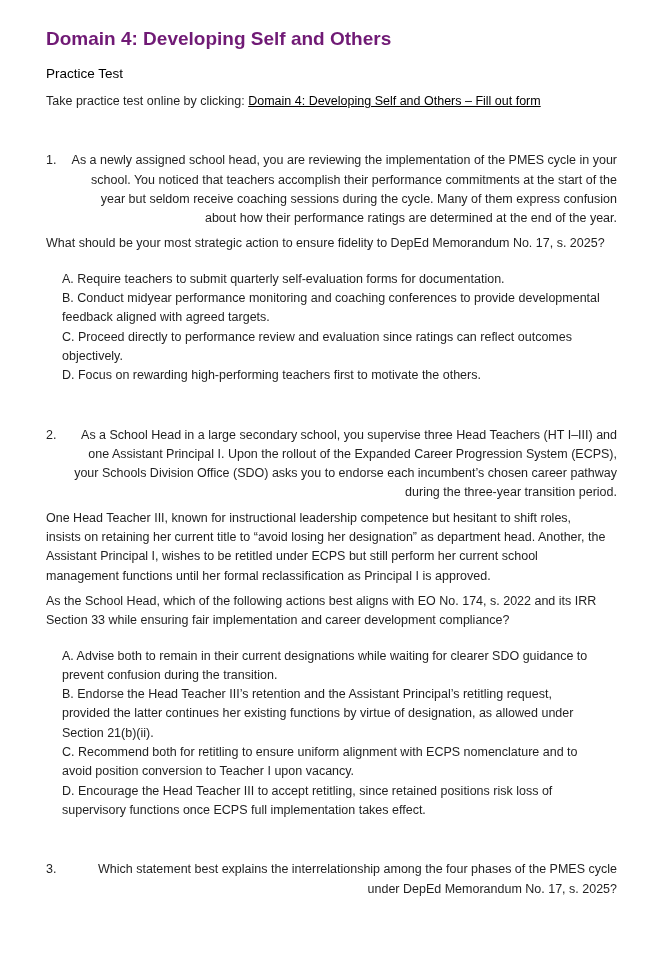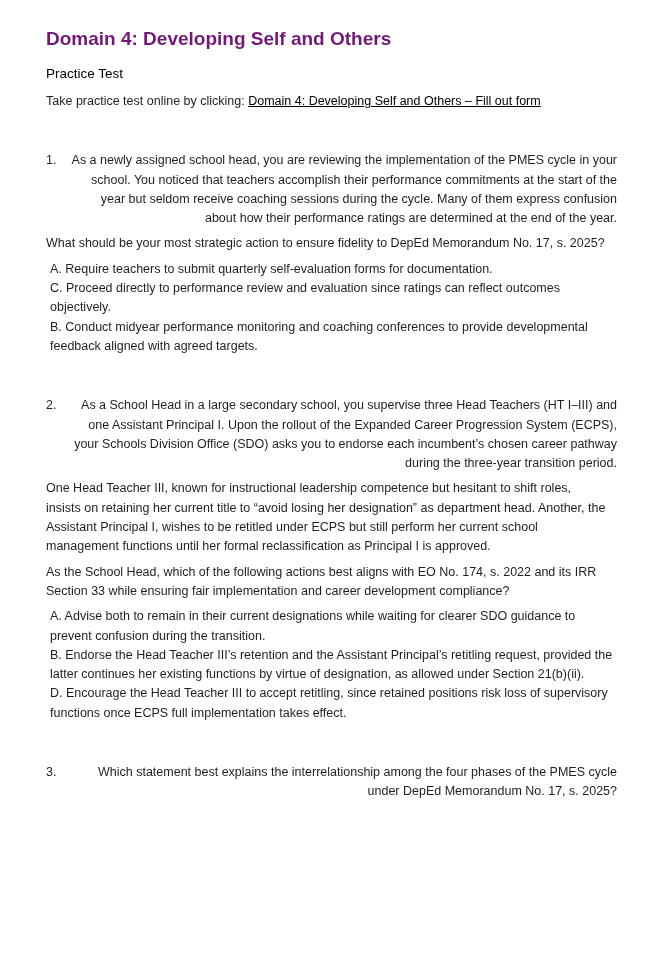--- a/index.html
+++ b/index.html
@@ -51,21 +51,21 @@
     flex-shrink: 0;
   }
   .qtext {
     flex: 1;
     text-align: right;
   }
   p.para {
     margin: 0 8px 6px 0;
   }
   .options {
-    margin: 4px;
+    margin: 16px;
   }
   .option {
     margin: 0;
   }
 </style>
 </head>
 <body>
 
 <div class="page">
 
@@ -76,35 +76,37 @@
   <p class="intro"><span>Take practice test online by clicking: </span><a class="form-link" href="#">Domain 4: Developing Self and Others – Fill out form</a></p>
 
   <section class="question">
     <div class="stem">
       <span class="qnum">1.</span>
       <span class="qtext">As a newly assigned school head, you are reviewing the implementation of the PMES cycle in your school. You noticed that teachers accomplish their performance commitments at the start of the year but seldom receive coaching sessions during the cycle. Many of them express confusion about how their performance ratings are determined at the end of the year.</span>
     </div>
     <p class="para">What should be your most strategic action to ensure fidelity to DepEd Memorandum No. 17, s. 2025?</p>
     <div class="options">
       <div class="option">A. Require teachers to submit quarterly self-evaluation forms for documentation.</div>
+      <div class="option">B. Conduct midyear performance monitoring and coaching conferences to provide developmental feedback aligned with agreed targets.</div>
       <div class="option">C. Proceed directly to performance review and evaluation since ratings can reflect outcomes objectively.</div>
-      <div class="option">B. Conduct midyear performance monitoring and coaching conferences to provide developmental feedback aligned with agreed targets.</div>
+      <div class="option">D. Focus on rewarding high-performing teachers first to motivate the others.</div>
     </div>
   </section>
 
   <section class="question">
     <div class="stem">
       <span class="qnum">2.</span>
       <span class="qtext">As a School Head in a large secondary school, you supervise three Head Teachers (HT I–III) and one Assistant Principal I. Upon the rollout of the Expanded Career Progression System (ECPS), your Schools Division Office (SDO) asks you to endorse each incumbent’s chosen career pathway during the three-year transition period.</span>
     </div>
     <p class="para">One Head Teacher III, known for instructional leadership competence but hesitant to shift roles, insists on retaining her current title to “avoid losing her designation” as department head. Another, the Assistant Principal I, wishes to be retitled under ECPS but still perform her current school management functions until her formal reclassification as Principal I is approved.</p>
     <p class="para">As the School Head, which of the following actions best aligns with EO No. 174, s. 2022 and its IRR Section 33 while ensuring fair implementation and career development compliance?</p>
     <div class="options">
       <div class="option">A. Advise both to remain in their current designations while waiting for clearer SDO guidance to prevent confusion during the transition.</div>
       <div class="option">B. Endorse the Head Teacher III’s retention and the Assistant Principal’s retitling request, provided the latter continues her existing functions by virtue of designation, as allowed under Section 21(b)(ii).</div>
+      <div class="option">C. Recommend both for retitling to ensure uniform alignment with ECPS nomenclature and to avoid position conversion to Teacher I upon vacancy.</div>
       <div class="option">D. Encourage the Head Teacher III to accept retitling, since retained positions risk loss of supervisory functions once ECPS full implementation takes effect.</div>
     </div>
   </section>
 
   <section class="question">
     <div class="stem">
       <span class="qnum">3.</span>
       <span class="qtext">Which statement best explains the interrelationship among the four phases of the PMES cycle under DepEd Memorandum No. 17, s. 2025?</span>
     </div>
   </section>

